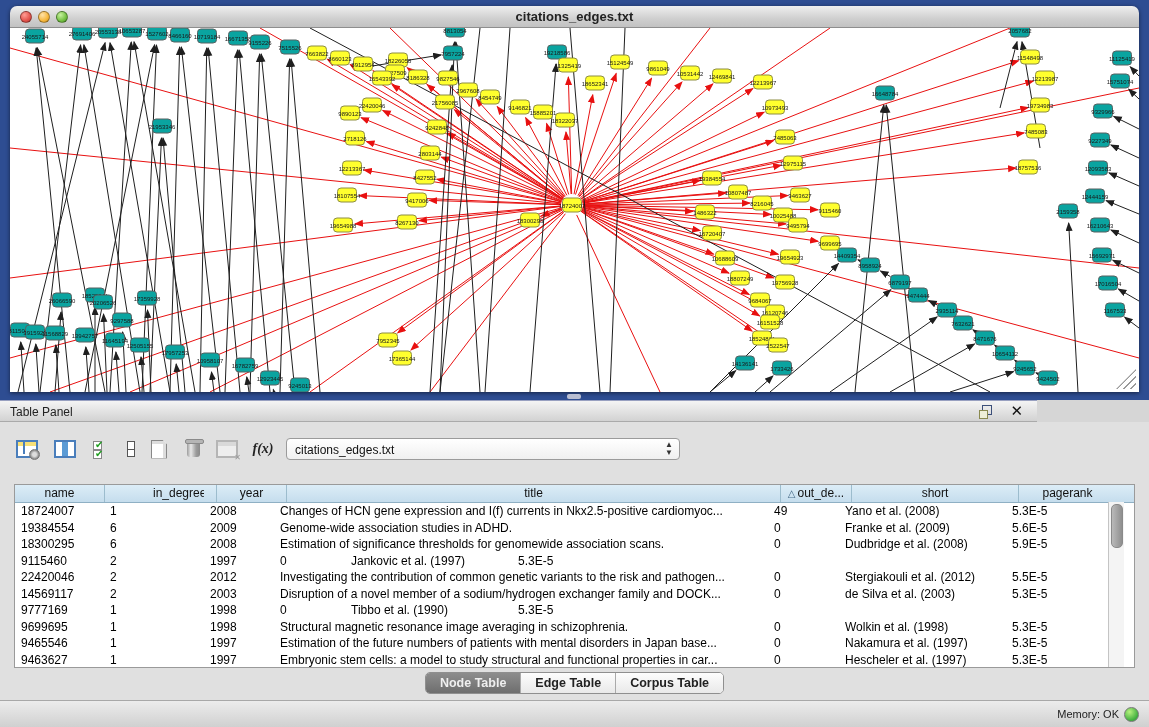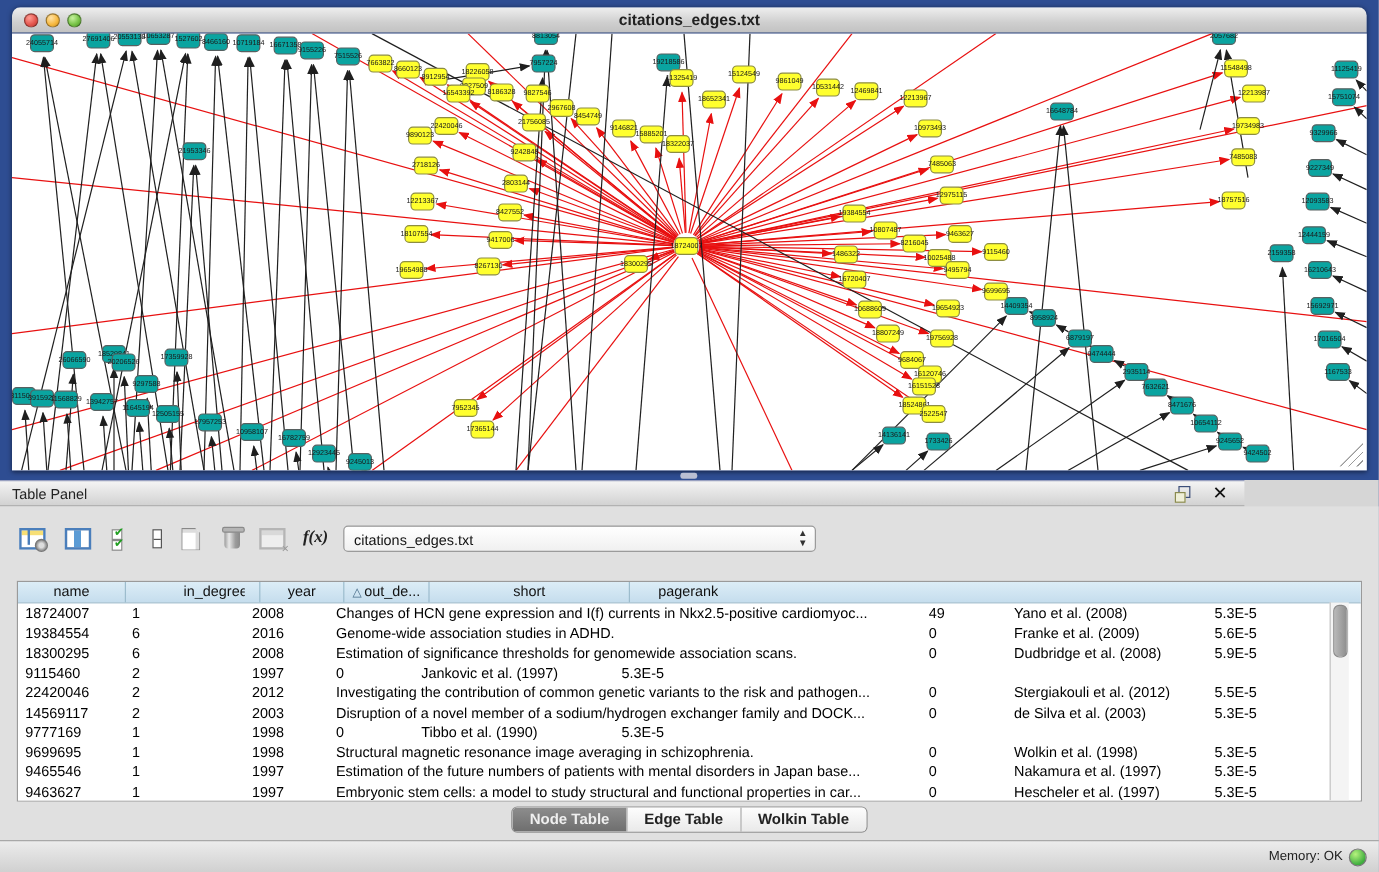--- a/index.html
+++ b/index.html
@@ -441,38 +441,39 @@
       <span id="combo-text">citations_edges.txt</span>
       <span id="combo-arrows">▲<br>▼</span>
     </div>
   </div>
 
   <div id="tablewrap">
     <div id="thead">
         <div class="th" style="width: 89px;">name</div>
         <div class="th" style="width: 100px; padding-left: 48px;">in_degree</div>
         <div class="th" style="width: 70px; margin-left: 12px;">year</div>
+        <div class="th" style="width: 494px;">title</div>
         <div class="th" style="width: 71px;"><span class="sortmark">△</span>out_de...</div>
         <div class="th" style="width: 167px;">short</div>
         <div class="th" style="width: 98px;">pagerank</div>
       </div>
     <div id="tbody">
         <div class="tr">
           <div class="td" style="width: 89px;">18724007</div>
           <div class="td" style="width: 100px;">1</div>
           <div class="td" style="width: 70px;">2008</div>
           <div class="td" style="width: 494px;">Changes of HCN gene expression and I(f) currents in Nkx2.5-positive cardiomyoc...</div>
           <div class="td" style="width: 71px;">49</div>
           <div class="td" style="width: 167px;">Yano et al. (2008)</div>
           <div class="td" style="width: 98px;">5.3E-5</div>
         </div>
         <div class="tr">
           <div class="td" style="width: 89px;">19384554</div>
           <div class="td" style="width: 100px;">6</div>
-          <div class="td" style="width: 70px;">2016</div>
+          <div class="td" style="width: 70px;">2009</div>
           <div class="td" style="width: 494px;">Genome-wide association studies in ADHD.</div>
           <div class="td" style="width: 71px;">0</div>
           <div class="td" style="width: 167px;">Franke et al. (2009)</div>
           <div class="td" style="width: 98px;">5.6E-5</div>
         </div>
         <div class="tr">
           <div class="td" style="width: 89px;">18300295</div>
           <div class="td" style="width: 100px;">6</div>
           <div class="td" style="width: 70px;">2008</div>
           <div class="td" style="width: 494px;">Estimation of significance thresholds for genomewide association scans.</div>
@@ -544,21 +545,21 @@
       </div>
     <div id="vscroll">
       <div id="vthumb"></div>
     </div>
   </div>
 
   <div id="tabsbar">
     <div id="seg">
         <div class="seg-item sel">Node Table</div>
         <div class="seg-item">Edge Table</div>
-        <div class="seg-item">Wolkin Table</div>
+        <div class="seg-item">Corpus Table</div>
       </div>
   </div>
 </div>
 
 <div id="statusbar">
   <span id="mem-label">Memory: OK</span>
   <span id="mem-dot"></span>
 </div>
 
 </body></html>

